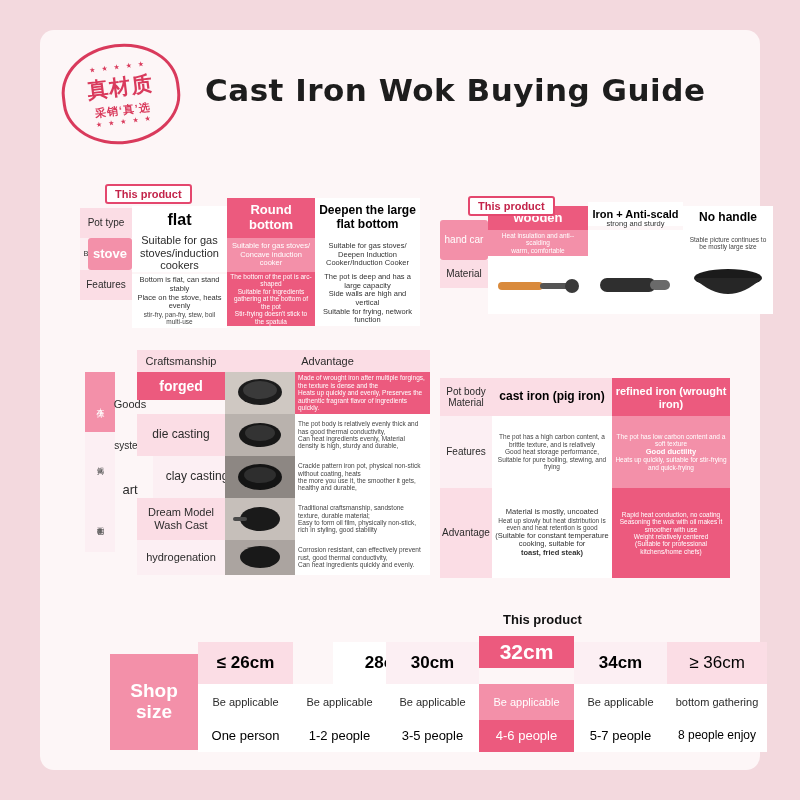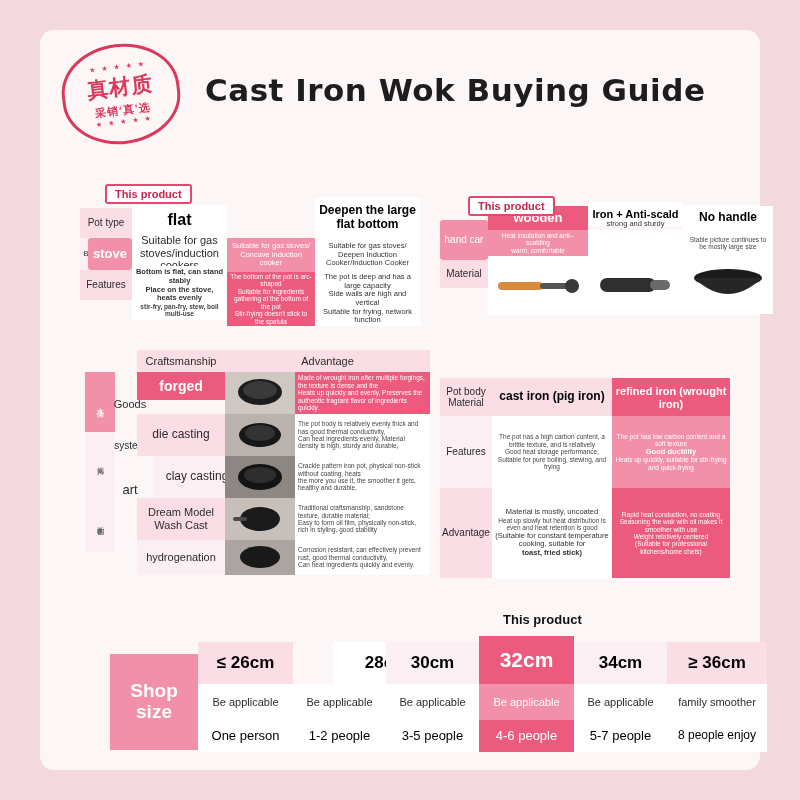--- a/index.html
+++ b/index.html
@@ -93,27 +93,30 @@
     <div class="blk cell pinkmid" style="left:8px;top:40px;width:44px;height:32px;border-radius:3px;">
       <span class="wht" style="font-size:13px;font-weight:bold">stove</span>
     </div>
 
     <div class="blk cell white" style="left:52px;top:8px;width:95px;height:28px;">
       <span style="font-size:16px;font-weight:bold">flat</span>
     </div>
     <div class="blk cell white" style="left:52px;top:36px;width:95px;height:38px;">
       <span class="lbl">Suitable for gas stoves/induction cookers</span>
     </div>
-    <div class="blk cell white" style="left:52px;top:68px;width:95px;height:54px;font-weight:bold;">
+    <div class="blk cell white" style="left:52px;top:76px;width:95px;height:54px;">
       <span class="tiny2">Bottom is flat, can stand stably</span>
       <span class="tiny2">Place on the stove, heats evenly</span>
       <span class="tiny">stir-fry, pan-fry, stew, boil</span>
       <span class="tiny">multi-use</span>
     </div>
 
+    <div class="blk cell pinkband" style="left:147px;top:0;width:88px;height:40px;">
+      <span class="wht" style="font-size:13px;font-weight:bold">Round bottom</span>
+    </div>
     <div class="blk cell pinkmid" style="left:147px;top:40px;width:88px;height:34px;">
       <span class="tiny2 wht">Suitable for gas stoves/ Concave induction cooker</span>
     </div>
     <div class="blk cell pinkband" style="left:147px;top:74px;width:88px;height:54px;">
       <span class="tiny wht">The bottom of the pot is arc-shaped</span>
       <span class="tiny wht">Suitable for ingredients gathering at the bottom of the pot</span>
       <span class="tiny wht">Stir-frying doesn't stick to the spatula</span>
     </div>
 
     <div class="blk cell white" style="left:235px;top:0;width:105px;height:40px;">
@@ -303,21 +306,21 @@
     </div>
     <div class="blk cell white" style="left:52px;top:38px;width:120px;height:72px;">
       <span class="tiny">The pot has a high carbon content, a brittle texture, and is relatively</span>
       <span class="tiny">Good heat storage performance,</span>
       <span class="tiny">Suitable for pure boiling, stewing, and frying</span>
     </div>
     <div class="blk cell white" style="left:52px;top:110px;width:120px;height:90px;">
       <span class="tiny2">Material is mostly, uncoated</span>
       <span class="tiny">Heat up slowly but heat distribution is even and heat retention is good</span>
       <span class="tiny2">(Suitable for constant temperature cooking, suitable for</span>
-      <span class="tiny2" style="font-weight:bold">toast, fried stick)</span>
+      <span class="tiny2" style="font-weight:bold">toast, fried steak)</span>
     </div>
 
     <div class="blk cell pinkband" style="left:172px;top:0;width:118px;height:40px;">
       <span class="wht" style="font-size:11px;font-weight:bold">refined iron (wrought iron)</span>
     </div>
     <div class="blk cell pinkmid" style="left:172px;top:38px;width:118px;height:72px;">
       <span class="tiny wht">The pot has low carbon content and a soft texture</span>
       <span class="tiny2 wht" style="font-weight:bold">Good ductility</span>
       <span class="tiny wht">Heats up quickly, suitable for stir-frying and quick-frying</span>
     </div>
@@ -359,44 +362,44 @@
     <div class="blk cell pinklt2" style="left:276px;top:0;width:93px;height:42px;">
       <span style="font-size:17px;font-weight:bold">30cm</span>
     </div>
     <div class="blk cell white" style="left:276px;top:42px;width:93px;height:36px;">
       <span class="lbl">Be applicable</span>
     </div>
     <div class="blk cell white" style="left:276px;top:78px;width:93px;height:32px;">
       <span style="font-size:13px">3-5 people</span>
     </div>
 
-    <div class="blk cell pinkband" style="left:369px;top:-6px;width:95px;height:48px;">
+    <div class="blk cell pinkband" style="left:369px;top:-6px;width:95px;height:32px;">
       <span class="wht" style="font-size:21px;font-weight:bold">32cm</span>
     </div>
     <div class="blk cell pinkmid" style="left:369px;top:42px;width:95px;height:36px;">
       <span class="lbl wht">Be applicable</span>
     </div>
     <div class="blk cell pinkband" style="left:369px;top:78px;width:95px;height:32px;">
       <span class="wht" style="font-size:13px">4-6 people</span>
     </div>
 
     <div class="blk cell pinklt2" style="left:464px;top:0;width:93px;height:42px;">
       <span style="font-size:17px;font-weight:bold">34cm</span>
     </div>
     <div class="blk cell white" style="left:464px;top:42px;width:93px;height:36px;">
       <span class="lbl">Be applicable</span>
     </div>
     <div class="blk cell white" style="left:464px;top:78px;width:93px;height:32px;">
       <span style="font-size:13px">5-7 people</span>
     </div>
 
     <div class="blk cell pinklt" style="left:557px;top:0;width:100px;height:42px;">
-      <span style="font-size:17px;font-weight:bold">≥ 36cm</span>
+      <span style="font-size:17px;font-weight:normal">≥ 36cm</span>
     </div>
     <div class="blk cell white" style="left:557px;top:42px;width:100px;height:36px;">
-      <span class="lbl">family smoother</span>
+      <span class="lbl">bottom gathering</span>
     </div>
     <div class="blk cell white" style="left:557px;top:78px;width:100px;height:32px;">
       <span style="font-size:12px">8 people enjoy</span>
     </div>
   </div>
 
 </div>
 
 </body></html>

